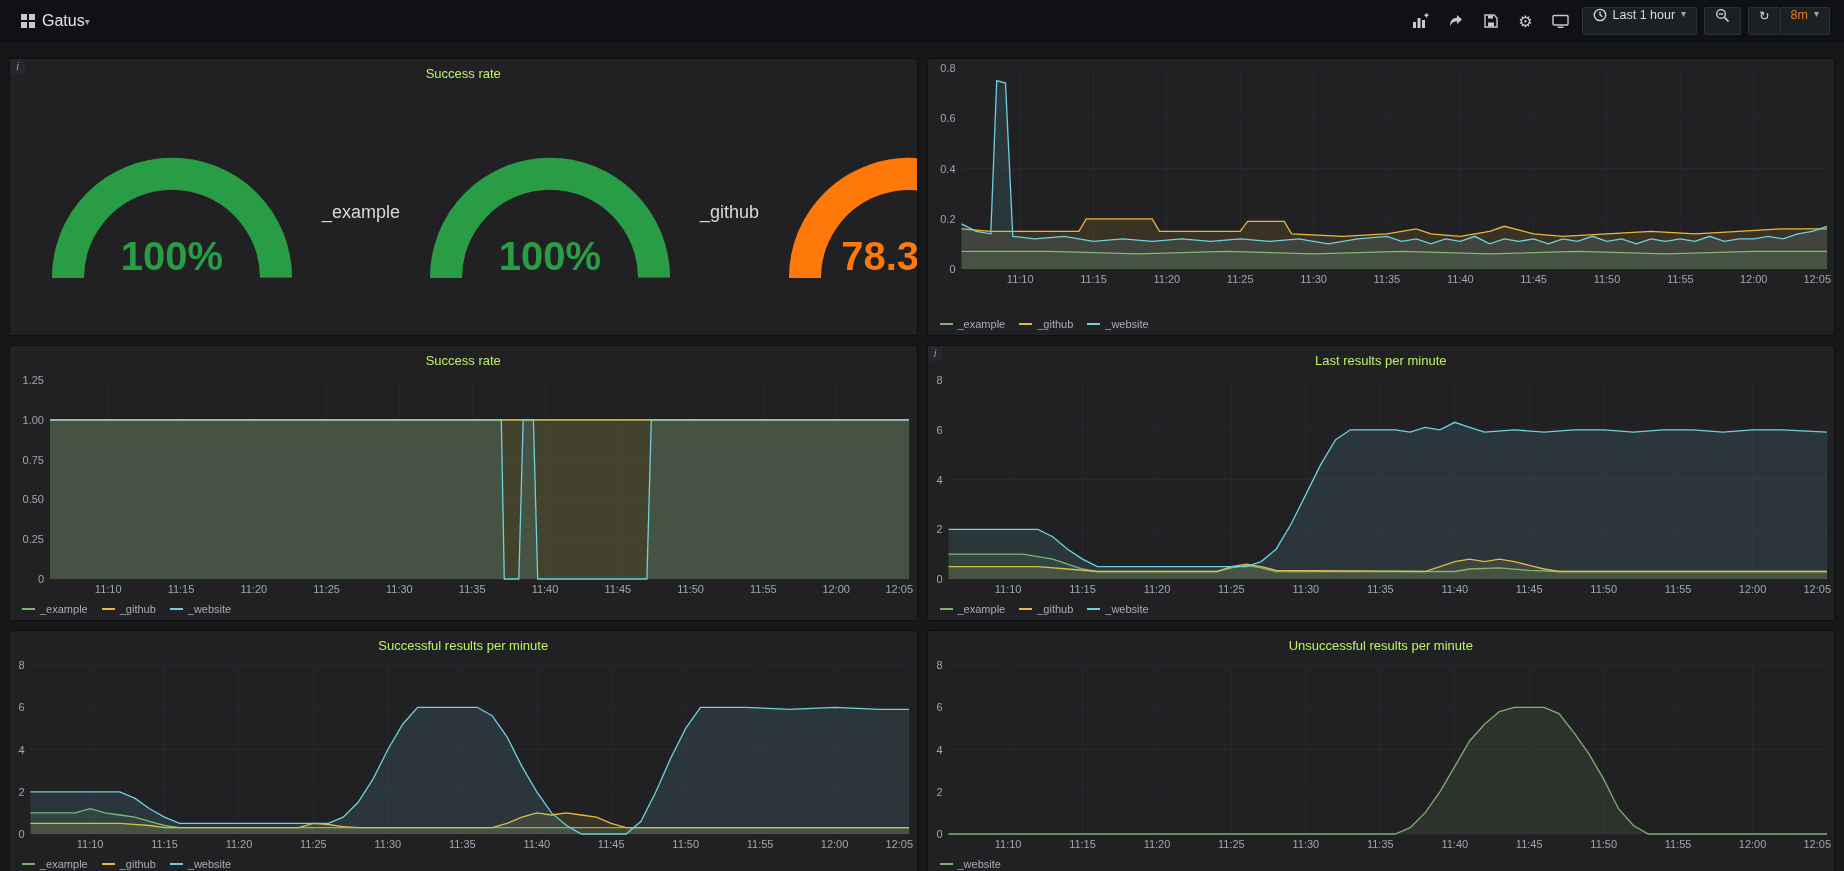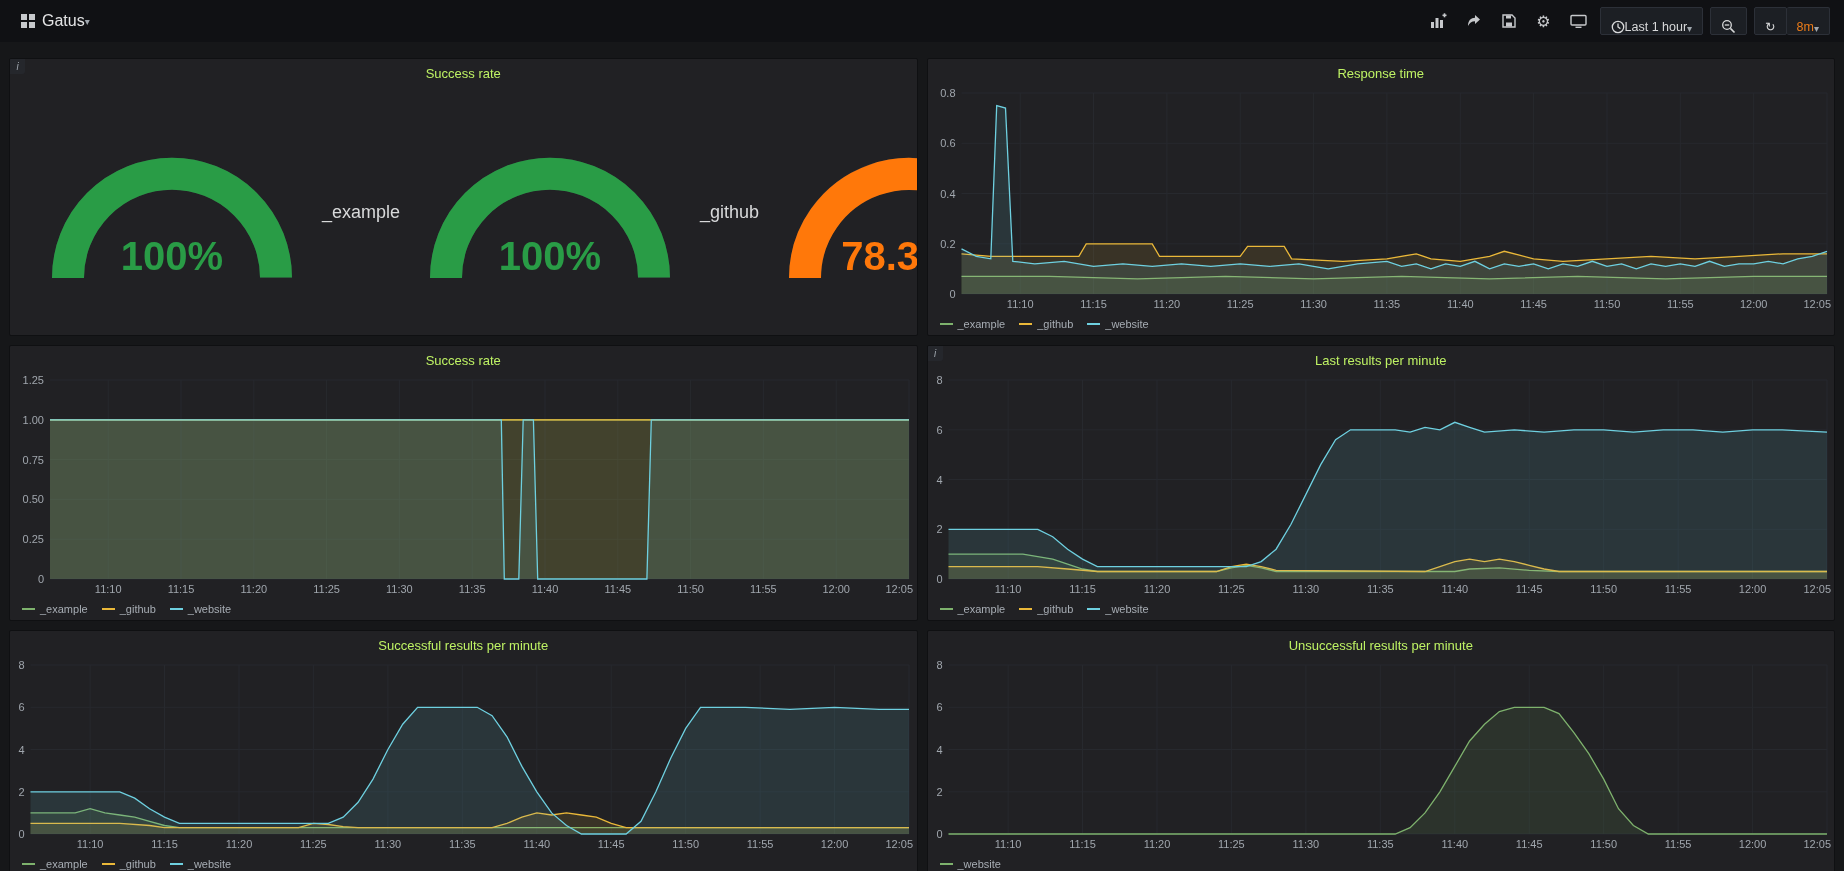--- a/index.html
+++ b/index.html
@@ -8,21 +8,21 @@
   .navbar{height:42px;background:#101114;display:flex;align-items:center;
     justify-content:space-between;padding:0 14px}
   .nav-left{display:flex;align-items:center;gap:0}
   .app-title{font-size:16px;color:#e4e5e6;cursor:pointer}
   .caret{font-size:10px;color:#9fa6ad}
   .nav-right{display:flex;align-items:center;gap:7px}
   .icon-btn{background:transparent;border:none;color:#c7c9cc;width:28px;height:28px;
     display:flex;align-items:center;justify-content:center;cursor:pointer;font-size:16px}
   .icon-btn svg{display:block}
   .btn{background:#1c1f24;border:1px solid #2c3038;color:#d8d9da;height:28px;
-    display:flex;align-items:flex-end;gap:0;padding:0 10px;font-size:12.5px;
+    display:flex;align-items:flex-start;gap:6px;padding:0 10px;font-size:12.5px;
     border-radius:2px;cursor:pointer;font-family:inherit}
   .btn-group{display:flex}
   .btn-group .btn+.btn{border-left:none}
   .refresh-interval{color:#eb7b18}
   .dash{display:grid;grid-template-columns:1fr 1fr;grid-template-rows:278px 276px 246px;
     gap:9px;padding:16px 9px 0}
   .panel{background:#212124;border:1px solid #0f1012;border-radius:2px;position:relative;
     display:flex;flex-direction:column;overflow:hidden}
   .panel-title{font-size:13px;font-weight:500;color:#bef264;text-align:center;
     padding:7px 0 3px;cursor:pointer}
@@ -145,21 +145,20 @@
         <path d="M 46 156 A 104 104 0 0 1 254.00 155.51" stroke="#35383d" stroke-width="32" fill="none"></path>
         <path d="M 46 156 A 104 104 0 0 1 230.84 90.57" stroke="#ff780a" stroke-width="32" fill="none"></path>
         <text x="150" y="148" text-anchor="middle" class="gauge-value" fill="#ff780a">78.34%</text>
       </svg>
       <div class="gauge-label">_website</div>
     </div>
       </div>
   </section>
 
   <section class="panel">
-    <h2 class="panel-title">Response time</h2>
     <div class="chart">
         <svg width="907" height="229">
           <line class="grid-line" x1="33.5" y1="210.0" x2="899.0" y2="210.0"></line>
           <text class="tick-label" x="27.5" y="214.0" text-anchor="end">0</text>
           <line class="grid-line" x1="33.5" y1="159.8" x2="899.0" y2="159.8"></line>
           <text class="tick-label" x="27.5" y="163.8" text-anchor="end">0.2</text>
           <line class="grid-line" x1="33.5" y1="109.5" x2="899.0" y2="109.5"></line>
           <text class="tick-label" x="27.5" y="113.5" text-anchor="end">0.4</text>
           <line class="grid-line" x1="33.5" y1="59.3" x2="899.0" y2="59.3"></line>
           <text class="tick-label" x="27.5" y="63.3" text-anchor="end">0.6</text>

